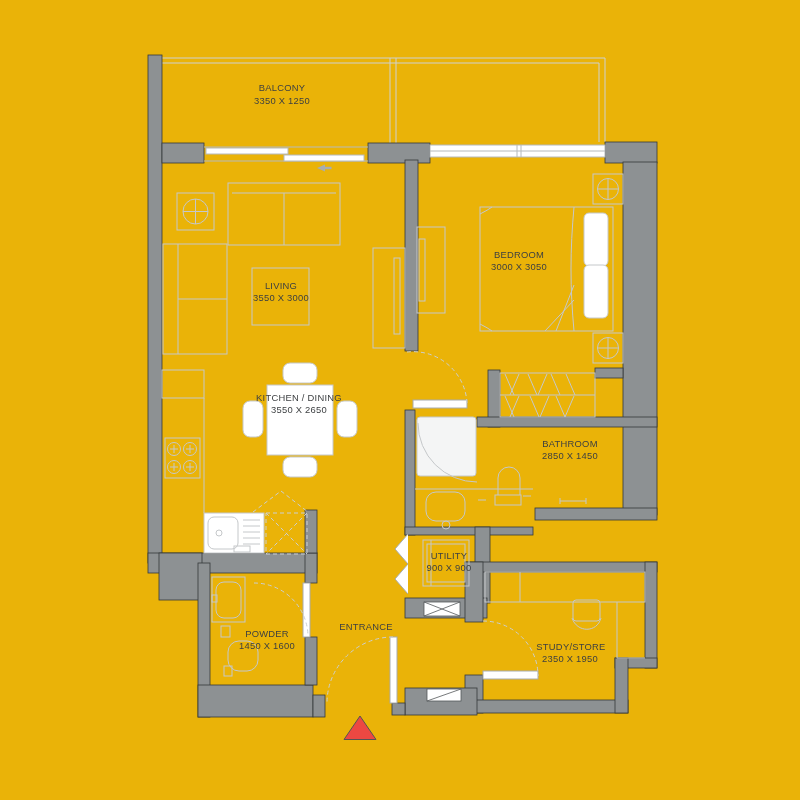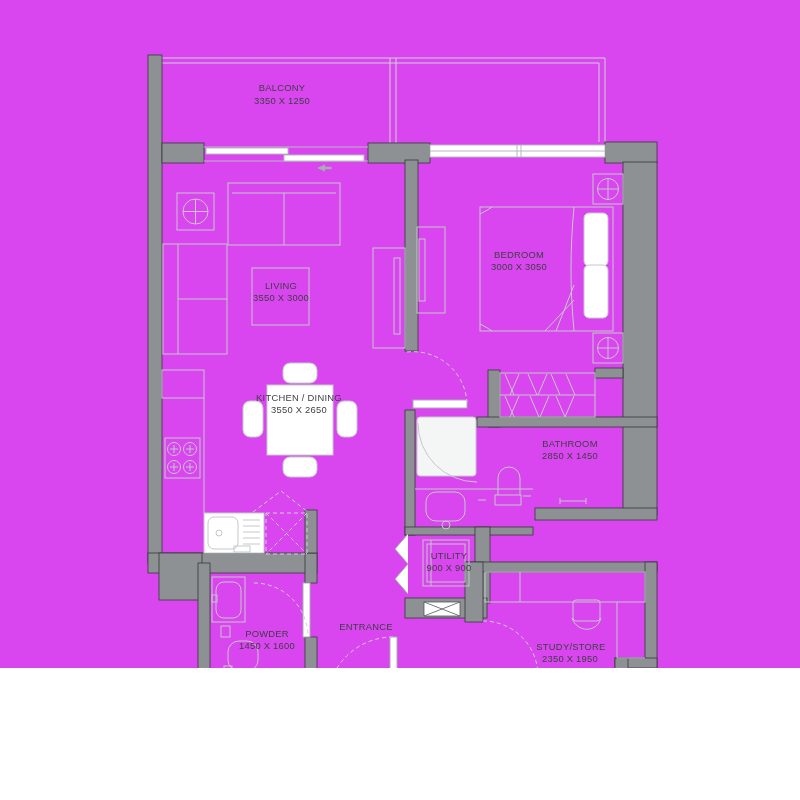--- a/index.html
+++ b/index.html
@@ -1,16 +1,16 @@
 <!DOCTYPE html>
 <html style="--wall: #8d9193; --wall_edge: #35393b; --furn: #c5c8ca; --dash: #cbcfd1; --door: #a8acae; --box_edge: #54585a; --balcony: #ced1d2; --glass: #b6babc; --text: #3c3f41; --red: #ed4842;"><head>
 <meta charset="utf-8">
 <style>
   html,body{margin:0;padding:0;background:#fff;}
-  .stage{position:relative;width:800px;height:668px;background:#d946ef;overflow:hidden;}
+  .stage{position:relative;width:800px;height:800px;background:#eab308;overflow:hidden;}
   svg{display:block;}
   .wall{fill:var(--wall);stroke:var(--wall_edge);stroke-width:.8;}
   .furn{fill:none;stroke:var(--furn);stroke-width:1;}
   .furnw{fill:#fff;stroke:var(--furn);stroke-width:1;}
   .shower{fill:#f4f5f5;stroke:var(--furn);stroke-width:1;}
   .dashl{fill:none;stroke:var(--dash);stroke-width:1;stroke-dasharray:4 3;}
   .doorleaf{fill:#fff;stroke:var(--door);stroke-width:1;}
   .boxx{fill:#fff;stroke:var(--box_edge);stroke-width:.8;}
   .boxline{fill:none;stroke:var(--box_edge);stroke-width:.8;}
   .balc{fill:none;stroke:var(--balcony);stroke-width:1;}

